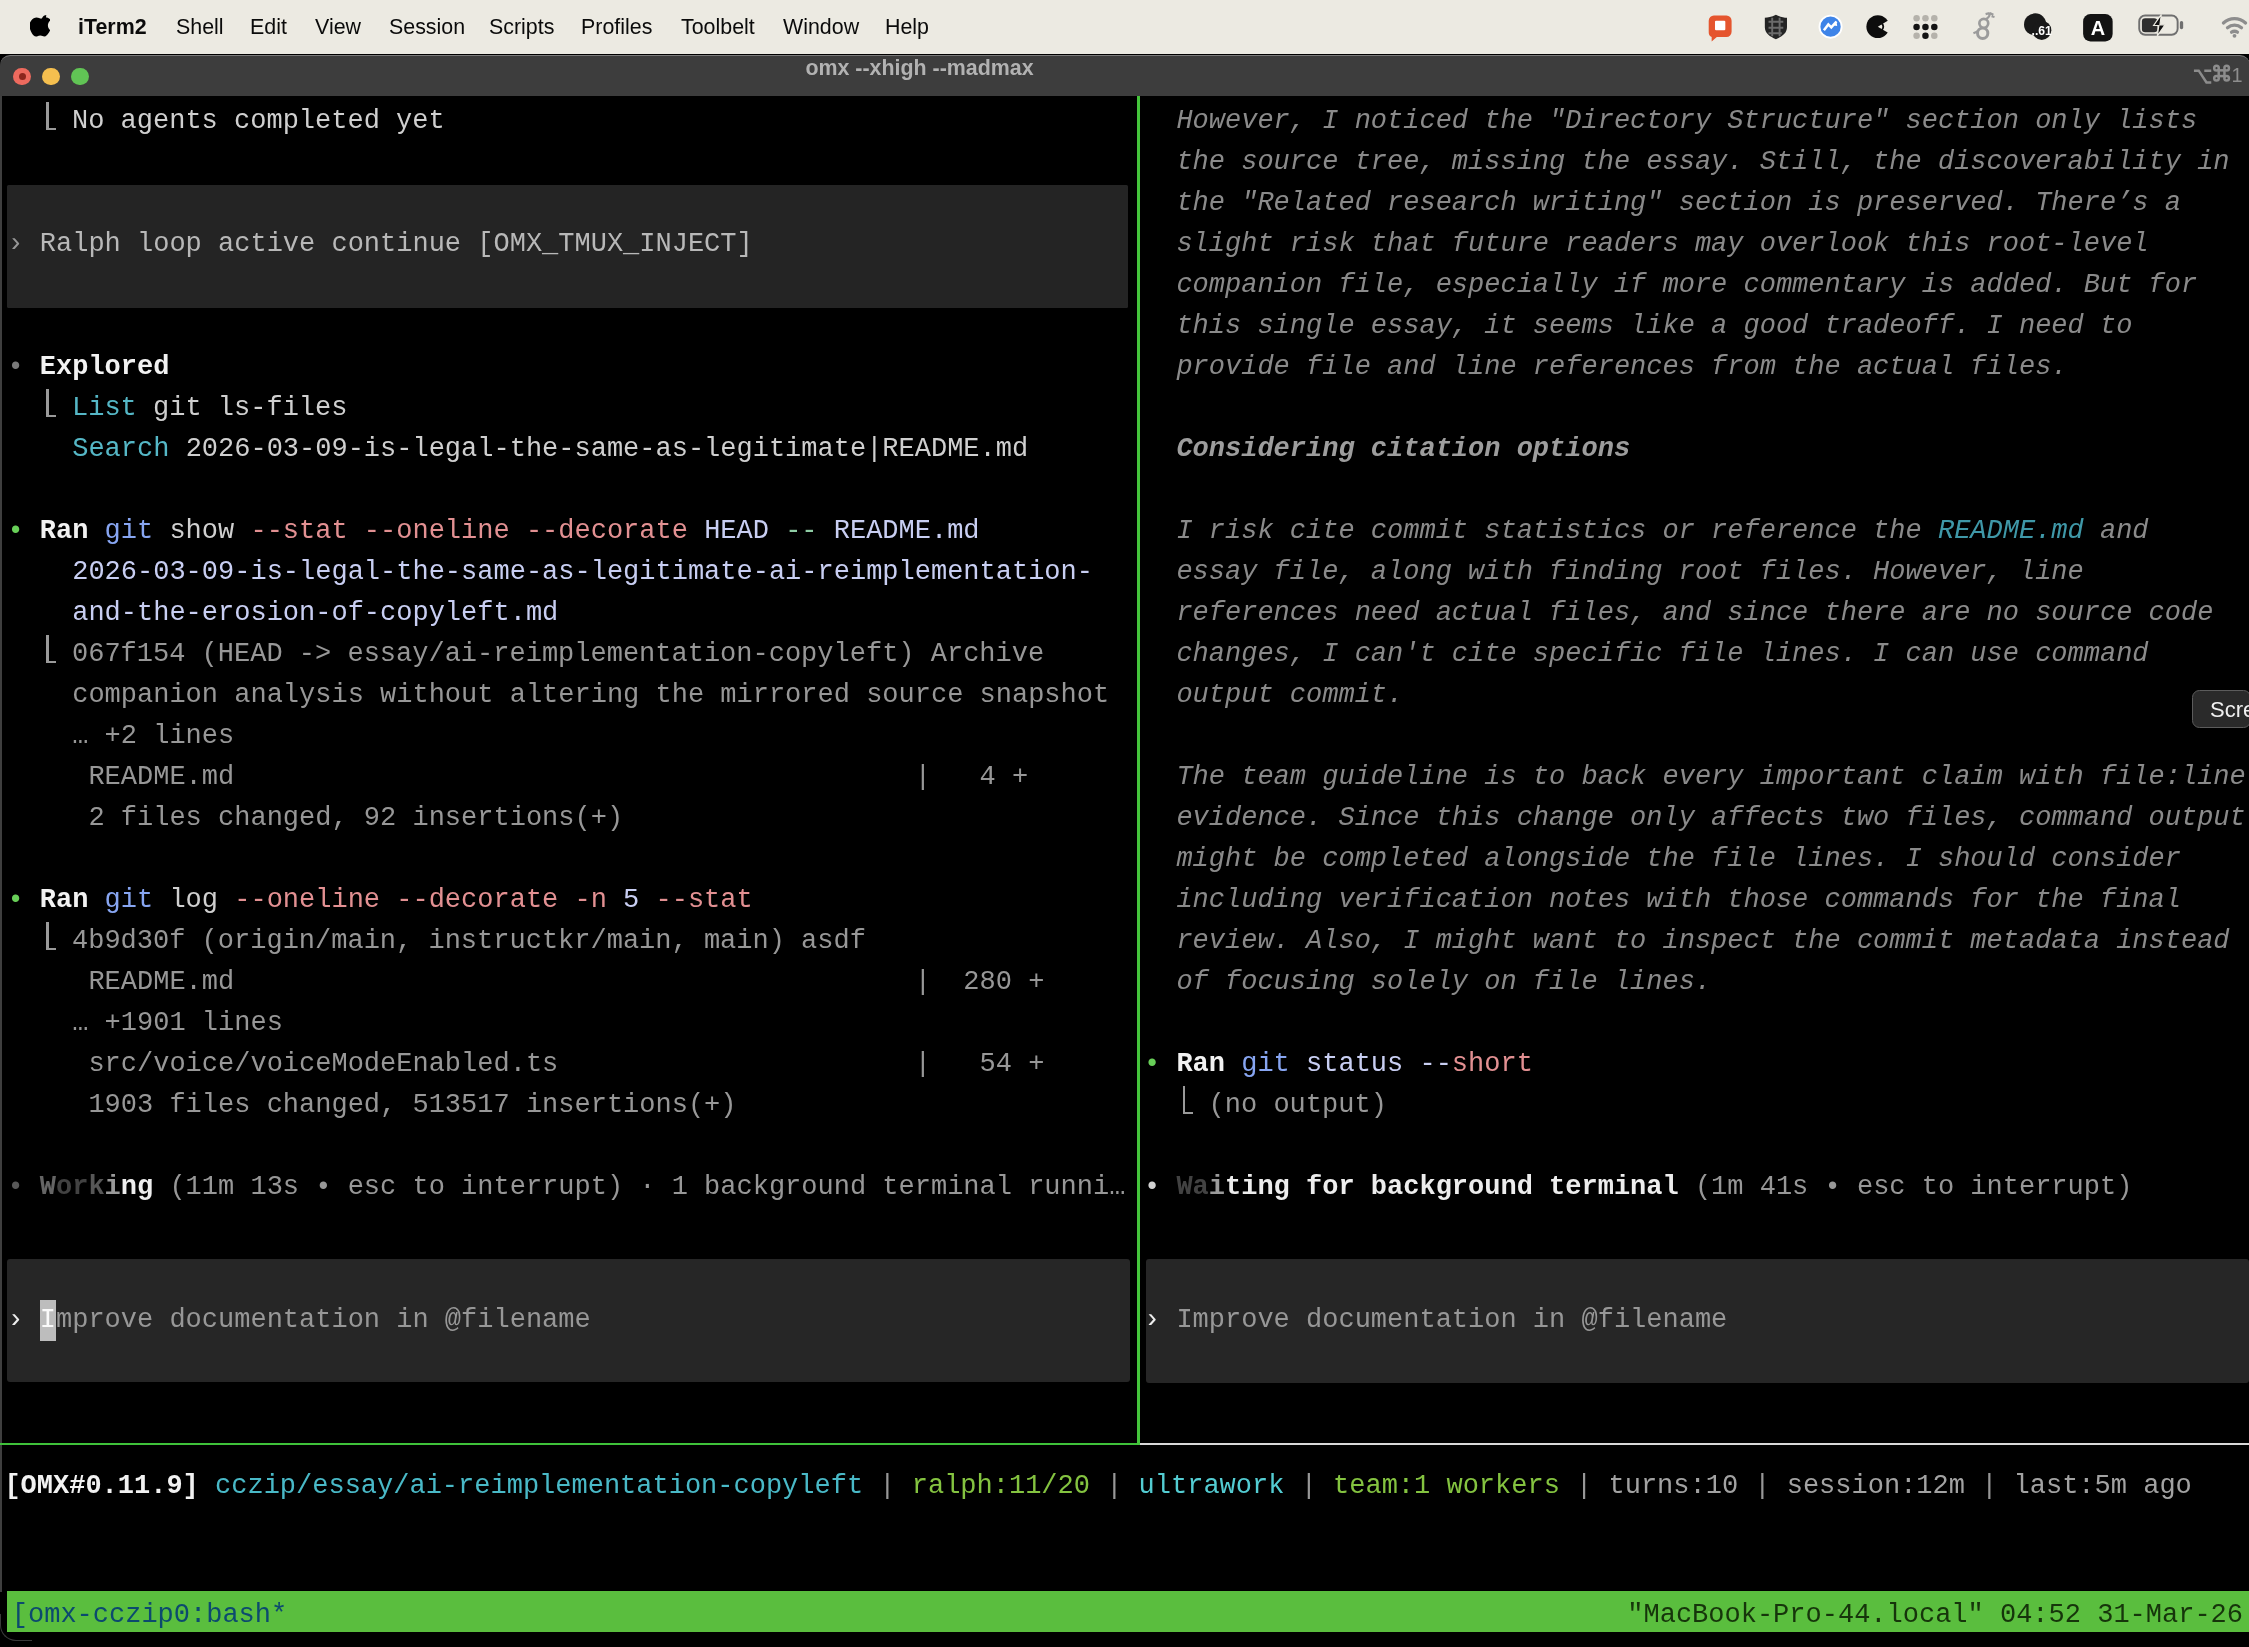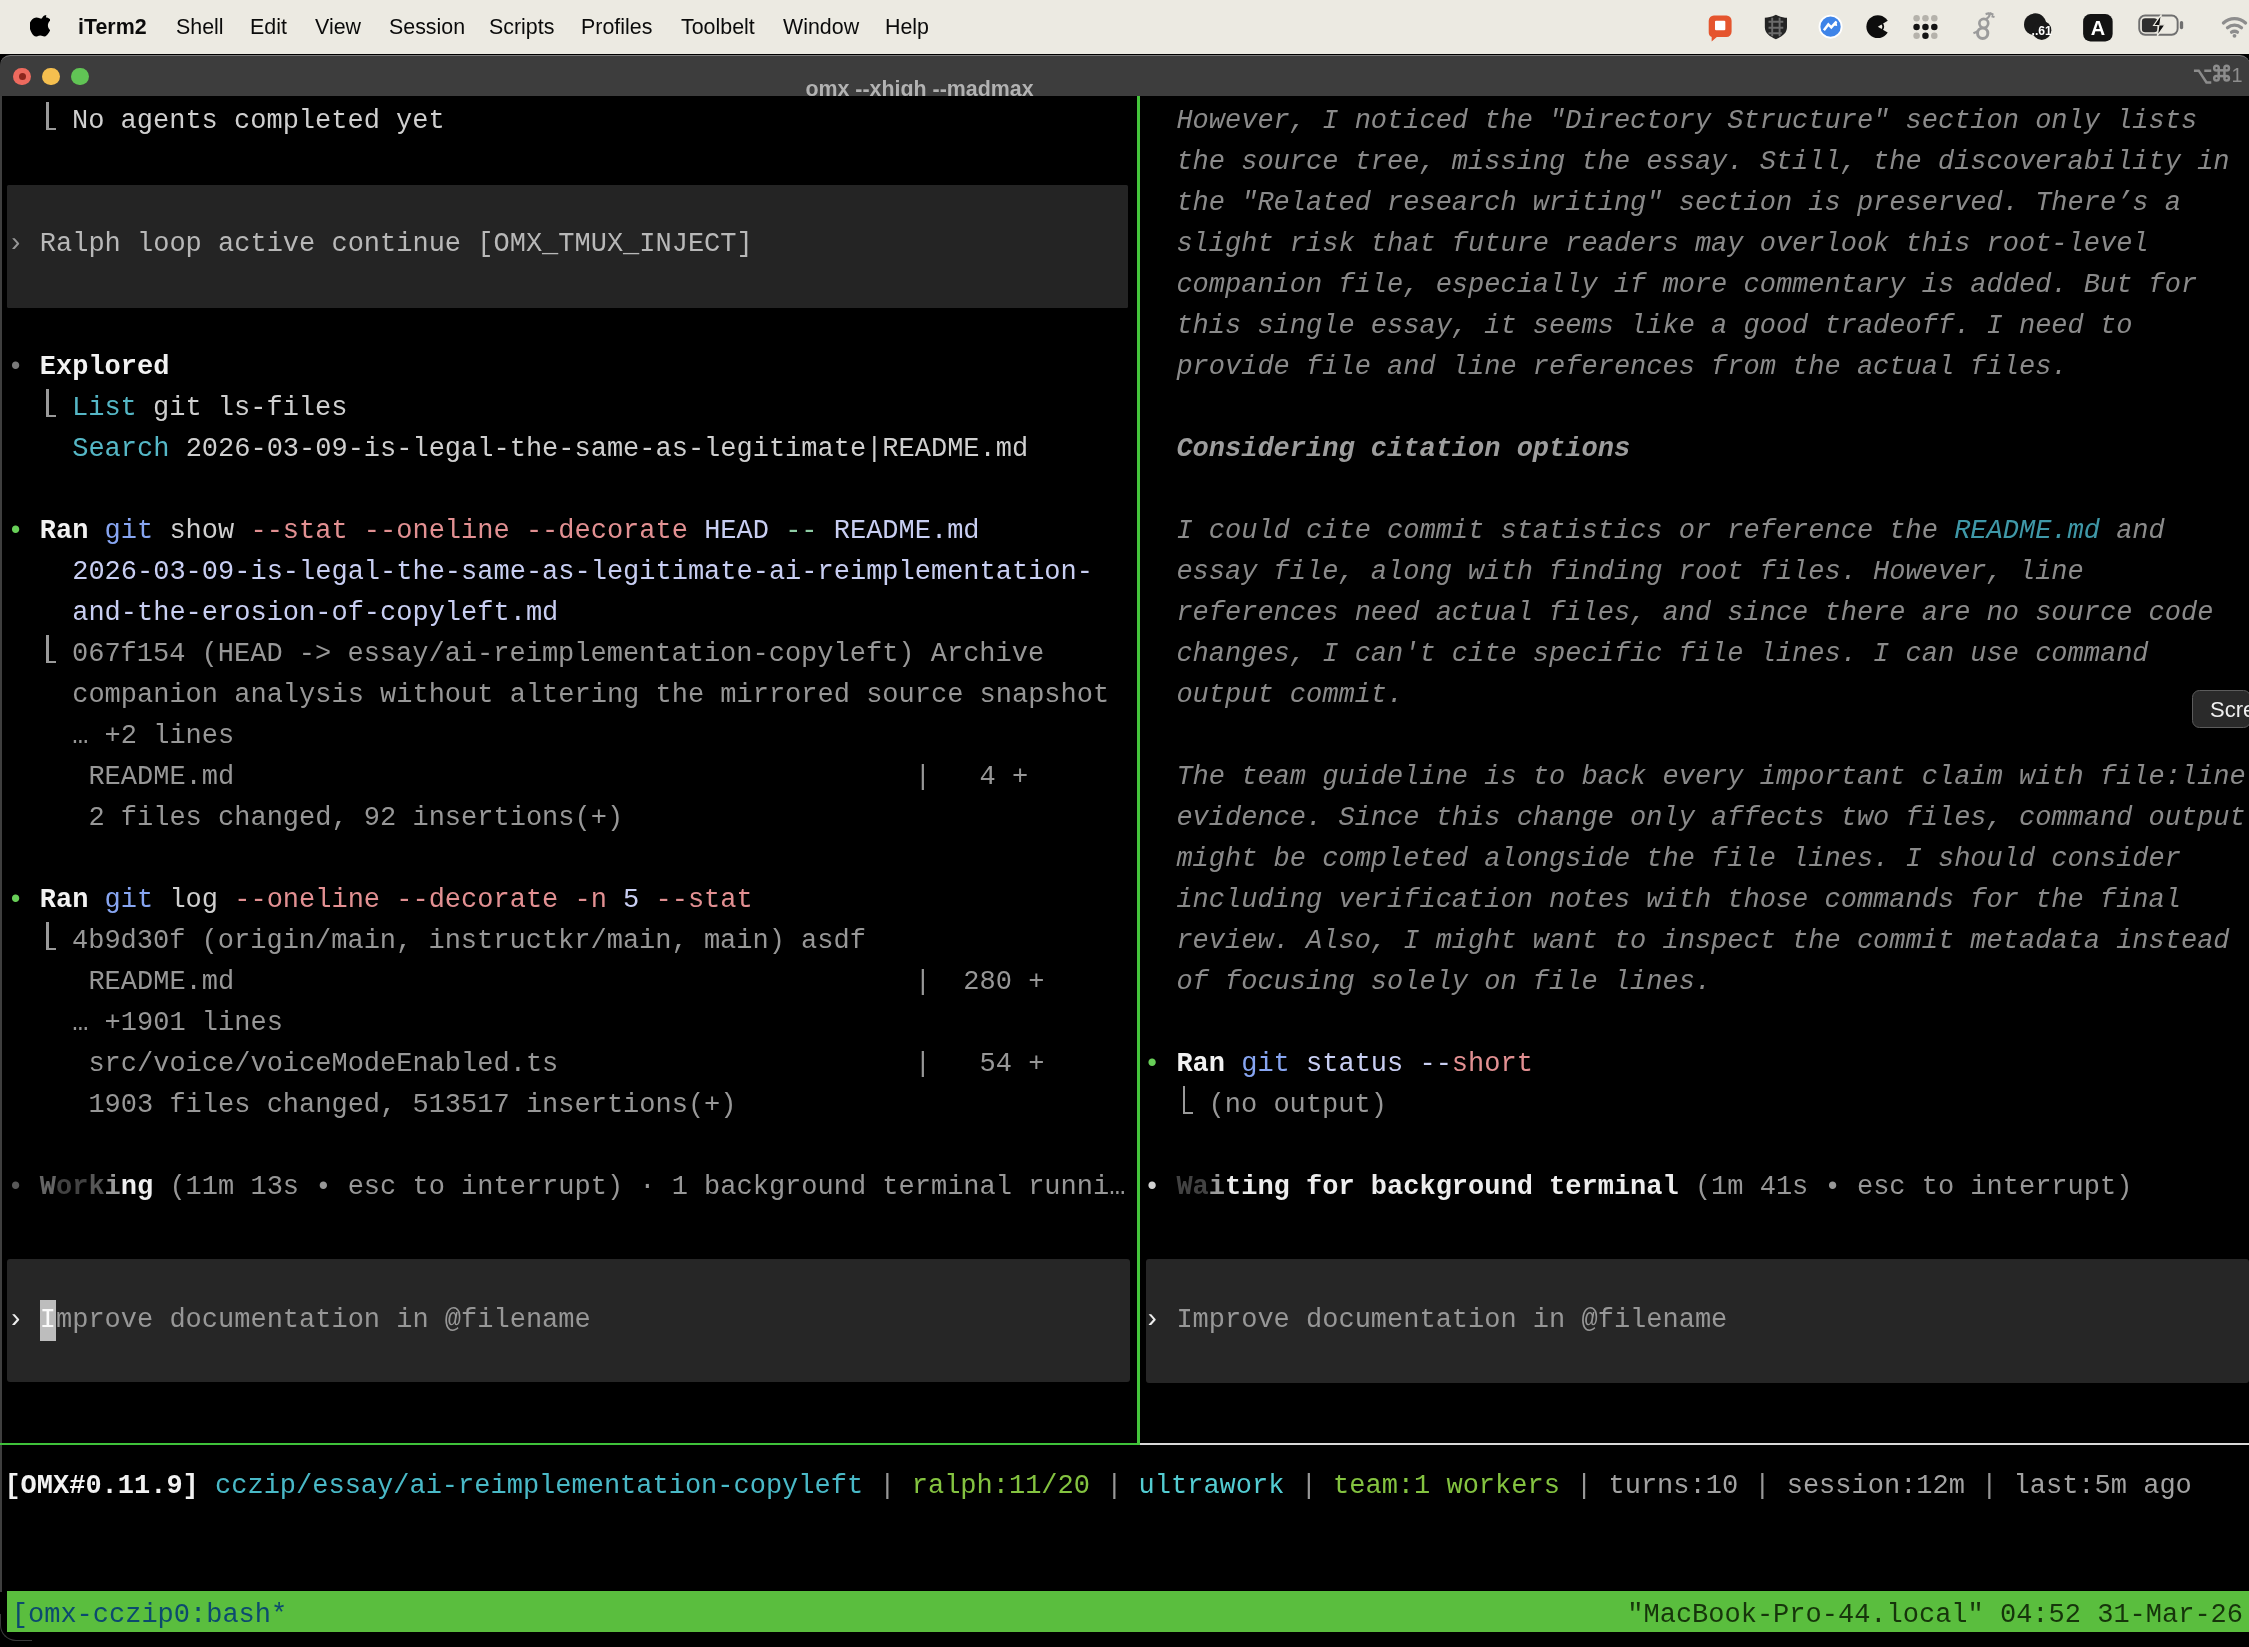--- a/index.html
+++ b/index.html
@@ -1,20 +1,20 @@
 <!DOCTYPE html>
 <html style="font-size:11.8px"><head><meta charset="utf-8"><style>
 *{margin:0;padding:0;box-sizing:border-box}
 html,body{width:2250px;height:1648px;background:#000;overflow:hidden}
 body{position:relative;font-family:"Liberation Mono",monospace}
 #menubar{position:absolute;left:0;top:0;width:2250px;height:54px;background:#eceae2;font-family:"Liberation Sans",sans-serif}
 .mi{position:absolute;top:0;height:38px;line-height:55px;font-size:21.4px;color:#0b0b0b}
 .mb{font-weight:700}
 #titlebar{position:absolute;left:0;top:55px;width:2250px;height:41px;background:#3d3d3d;border-radius:10.3px 10.3px 0 0;border-top:1.5px solid #7a7a7a}
-#title{position:absolute;left:0;top:21px;width:1839px;text-align:center;font-family:"Liberation Sans",sans-serif;font-weight:700;font-size:21.4px;color:#b2b2b2}
+#title{position:absolute;left:0;top:0;width:1839px;text-align:center;font-family:"Liberation Sans",sans-serif;font-weight:700;font-size:21.4px;color:#b2b2b2}
 .tl{position:absolute;top:11.8px;width:17.7px;height:17.7px;border-radius:50%}
 #term{position:absolute;left:0;top:96px;width:2250px;height:1552px;background:#000}
 pre{position:absolute;margin:0;font-family:"Liberation Mono",monospace;font-size:27px;line-height:41px;white-space:pre}
 .w{color:#cfcfcf}
 .bw{color:#f2f2f2;font-weight:700}
 .g{color:#979797}
 .el{position:relative;display:inline-block;width:16px;height:28px;vertical-align:-2.2px}
 .el::before{content:'';position:absolute;left:6.6px;top:0;width:2.4px;height:100%;background:#9a9a9a}
 .el::after{content:'';position:absolute;left:6.6px;bottom:0;width:9.6px;height:2.4px;background:#9a9a9a}
 .st{color:#8b8b8b}
@@ -183,21 +183,21 @@
  <pre style="left:1144px;top:5.2px"><span class="it">  However, I noticed the "Directory Structure" section only lists</span>
 <span class="it">  the source tree, missing the essay. Still, the discoverability in</span>
 <span class="it">  the "Related research writing" section is preserved. There’s a</span>
 <span class="it">  slight risk that future readers may overlook this root-level</span>
 <span class="it">  companion file, especially if more commentary is added. But for</span>
 <span class="it">  this single essay, it seems like a good tradeoff. I need to</span>
 <span class="it">  provide file and line references from the actual files.</span>
 
   <span class="bit">Considering citation options</span>
 
-  <span class="it">I could cite commit statistics or reference the </span><span class="cyi">README.md</span><span class="it"> and</span>
+  <span class="it">I risk cite commit statistics or reference the </span><span class="cyi">README.md</span><span class="it"> and</span>
 <span class="it">  essay file, along with finding root files. However, line</span>
 <span class="it">  references need actual files, and since there are no source code</span>
 <span class="it">  changes, I can't cite specific file lines. I can use command</span>
 <span class="it">  output commit.</span>
 
 <span class="it">  The team guideline is to back every important claim with file:line</span>
 <span class="it">  evidence. Since this change only affects two files, command output</span>
 <span class="it">  might be completed alongside the file lines. I should consider</span>
 <span class="it">  including verification notes with those commands for the final</span>
 <span class="it">  review. Also, I might want to inspect the commit metadata instead</span>

